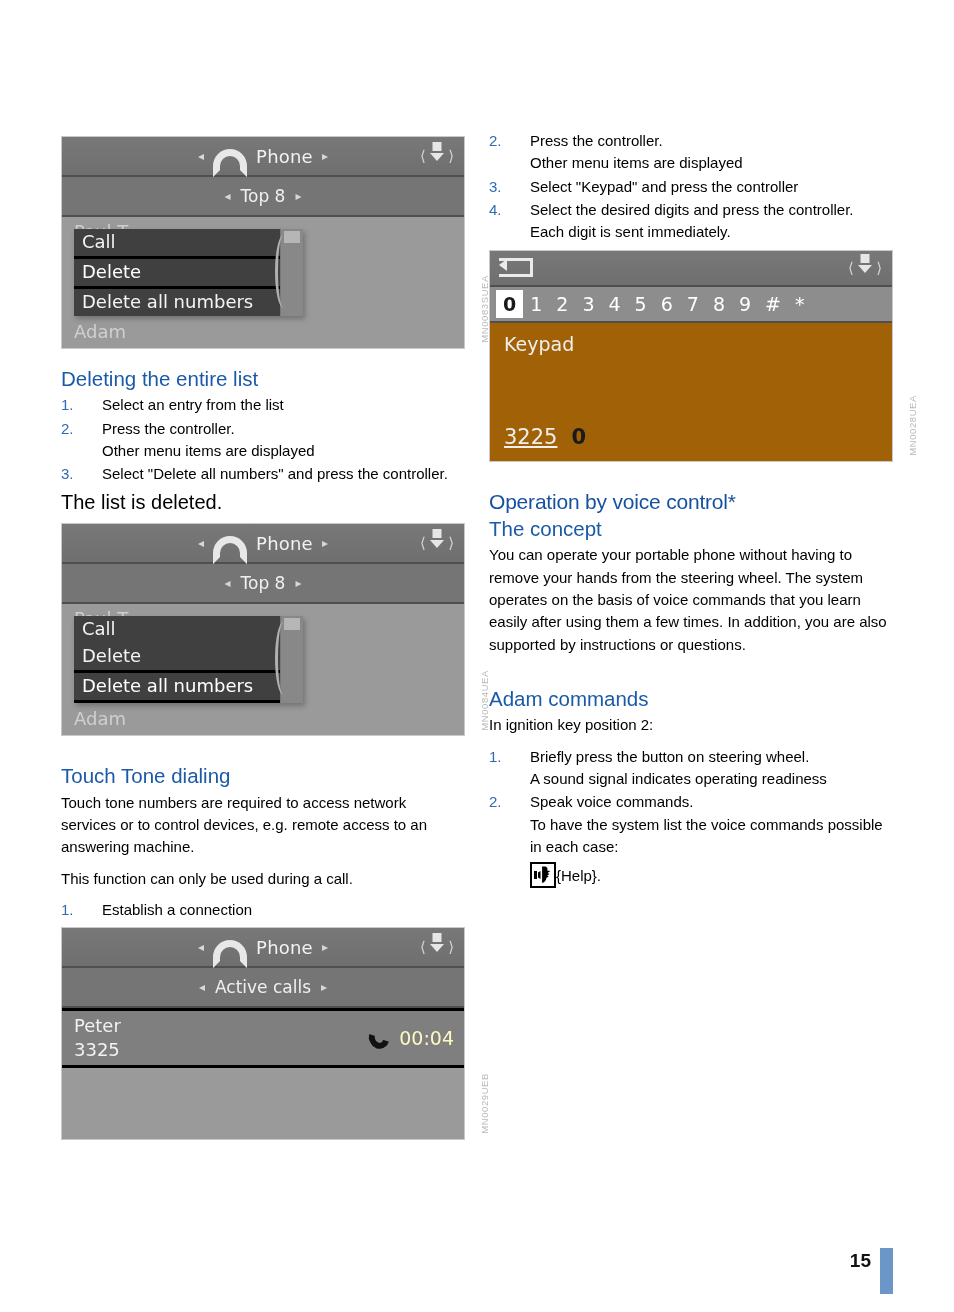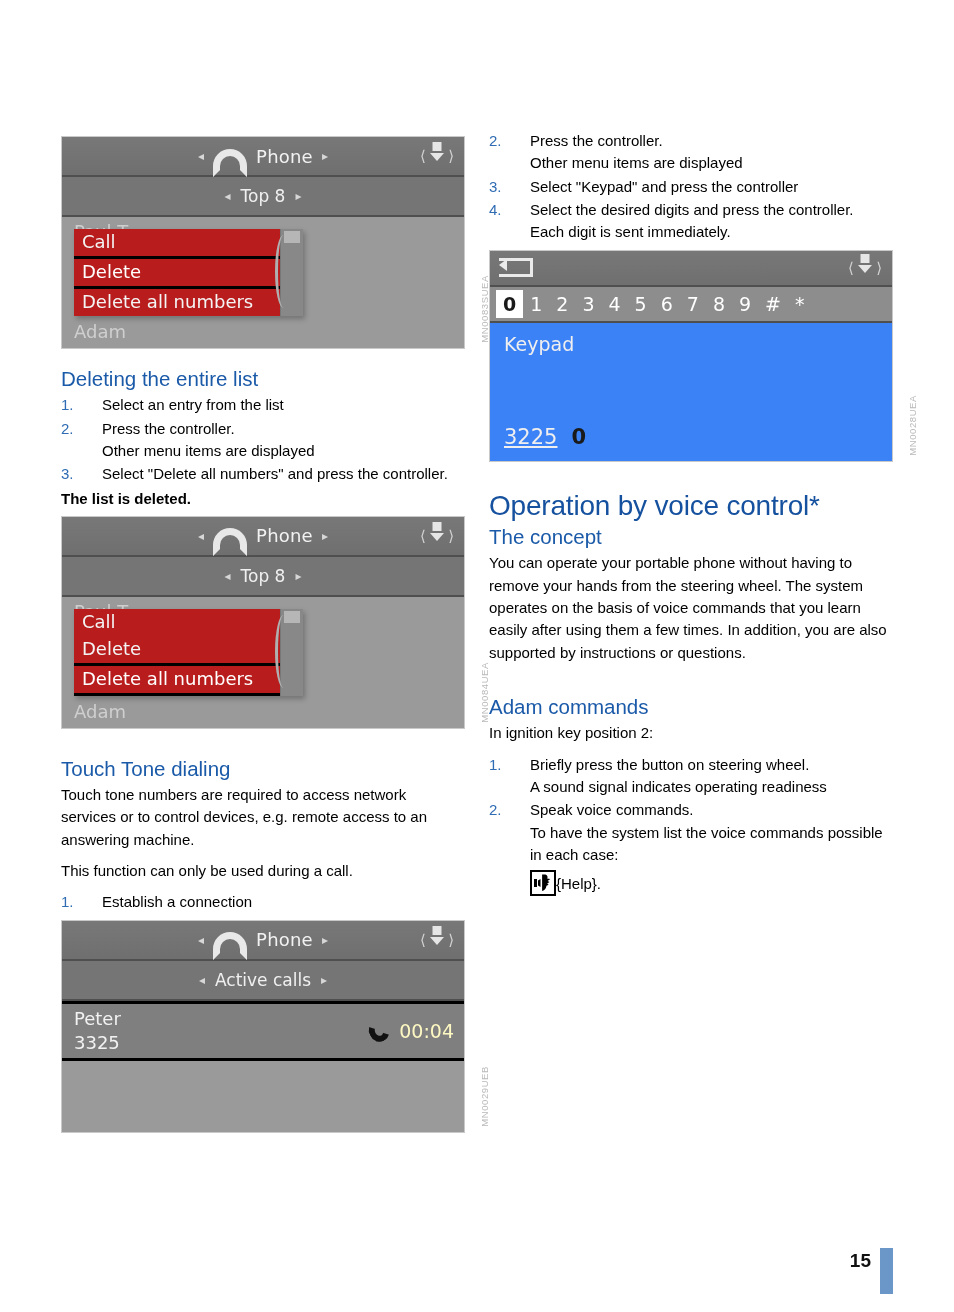--- a/index.html
+++ b/index.html
@@ -24,21 +24,21 @@
   .col {
     position: absolute;
     top: 130px;
     width: 404px;
   }
   .col-left  { left: 61px; }
   .col-right { left: 489px; }
 
   
   h1.sec-title {
-    font-size: 28px;
+    font-size: 21px;
     font-weight: normal;
     color: #15519e;
     margin: 0 0 4px 0;
     line-height: 1.12;
     letter-spacing: -0.2px;
   }
   h2.sub-title {
     font-size: 20.5px;
     font-weight: normal;
     color: #1a5aa8;
@@ -71,24 +71,23 @@
     top: 0;
     color: #2f6cb3;
     font-size: 15px;
   }
   ol.steps > li .note {
     display: block;
     color: #000;
   }
 
   .trailing-note {
-    font-size: 15px;
+    font-size: 20px;
     line-height: 1.49;
     margin: 2px 0 0 0;
-    font-weight: bold;
   }
   .spacer-18 { height: 18px; }
   .spacer-22 { height: 22px; }
   .spacer-28 { height: 28px; }
 
   
   .figure {
     position: relative;
     width: 404px;
     margin: 6px 0 0 0;
@@ -197,21 +196,21 @@
     line-height: 25px;
   }
   .bg-list div { white-space: nowrap; }
 
   
   .popup {
     position: absolute;
     left: 12px;
     top: 12px;
     width: 229px;
-    background: #b91c1c;
+    background: #404040;
     box-shadow: 2px 3px 5px rgba(0,0,0,.25);
   }
   .popup .pitem {
     font-size: 18px;
     color: #f4f4f4;
     padding: 1px 8px 2px 8px;
     line-height: 24px;
     white-space: nowrap;
     position: relative;
     box-sizing: border-box;
@@ -288,21 +287,21 @@
     line-height: 28px;
   }
   .kp-row .key.active {
     background: #ffffff;
     color: #1a1a1a;
     font-weight: bold;
   }
   .kp-body {
     position: relative;
     height: calc(100% - 72px);
-    background: #3b82f6;
+    background: #a16207;
   }
   .kp-label {
     position: absolute;
     left: 14px;
     top: 10px;
     color: #efefef;
     font-size: 19px;
   }
   .kp-entry {
     position: absolute;

